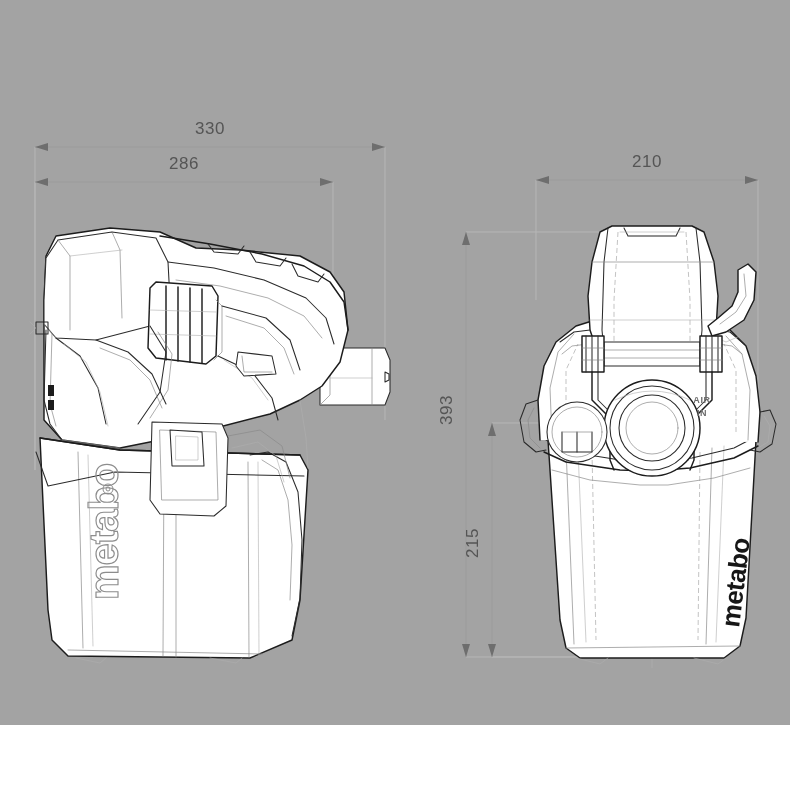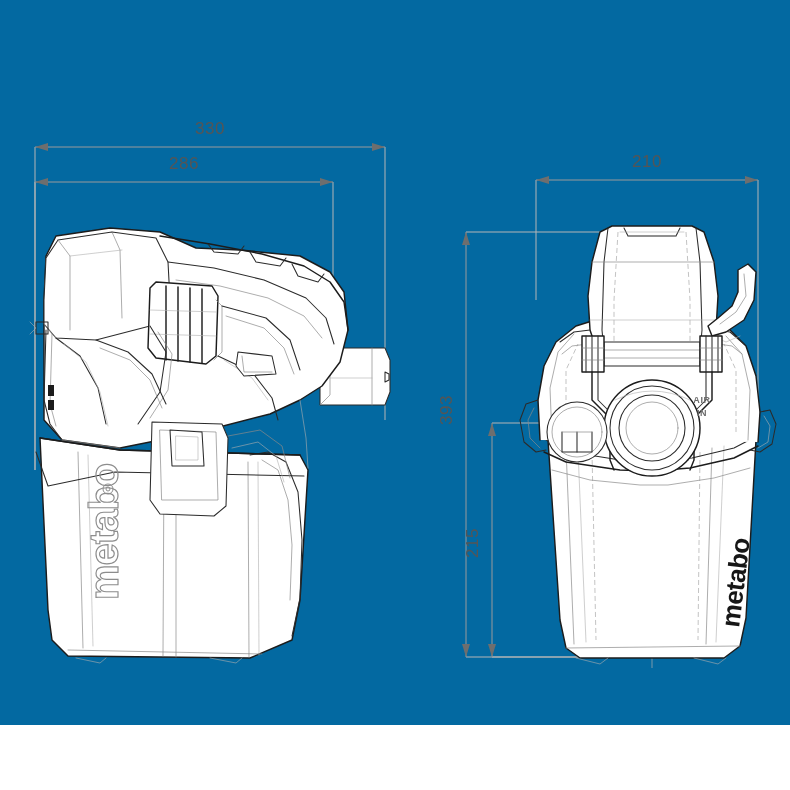--- a/index.html
+++ b/index.html
@@ -11,21 +11,21 @@
   body {
     width: 790px;
     height: 790px;
     overflow: hidden;
     font-family: "Liberation Sans", sans-serif;
   }
   #drawing-root {
     position: relative;
     width: 790px;
     height: 725px;
-    background: #0369a1;
+    background: #a3a3a3;
   }
   svg.sheet {
     position: absolute;
     top: 0;
     left: 0;
     width: 790px;
     height: 790px;
     display: block;
   }
   

